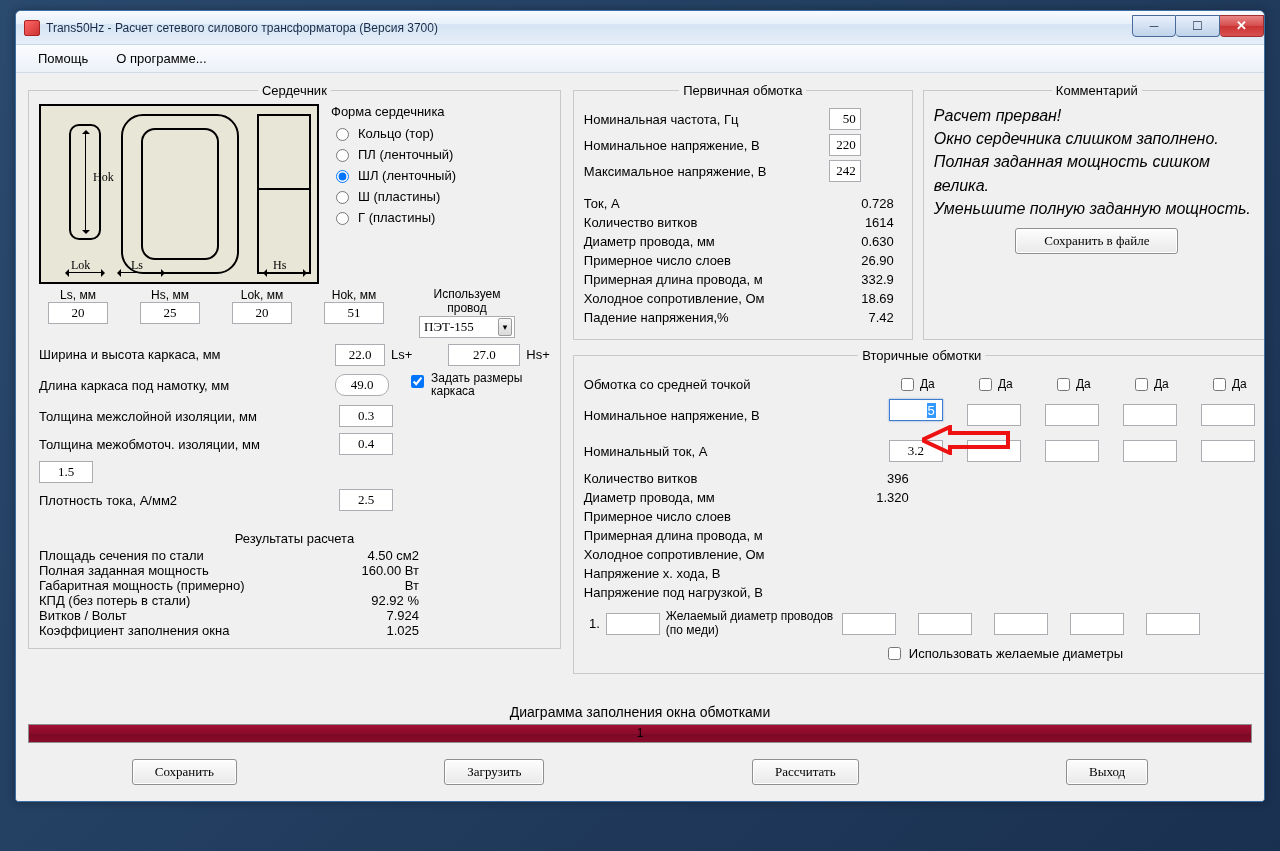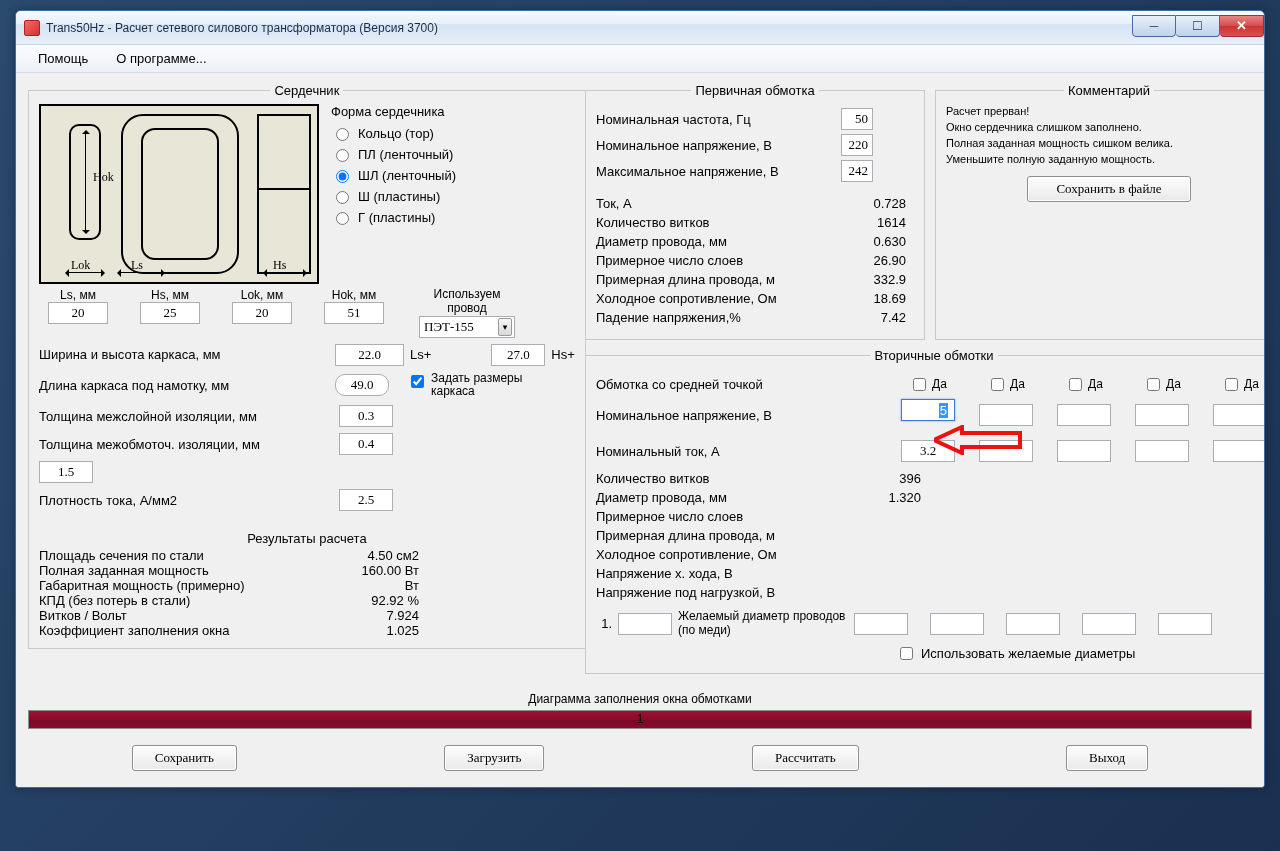--- a/index.html
+++ b/index.html
@@ -107,33 +107,33 @@
   .sec-results { margin-top:4px;}
   .sec-results .klabel { width:260px;}
 
   .wish-row { display:flex; align-items:center; gap:6px; margin-top:10px;}
   .wish-row .num { width:16px; text-align:right;}
   .wish-row .wtext { width:170px; font-size:12px; line-height:1.15;}
   .wish-row input[type=text]{ width:54px; text-align:center;}
   .wish-row .gap { width:10px;}
   .use-wish { margin-left:300px; margin-top:6px; display:inline-flex; align-items:center; gap:5px; font-size:13px;}
 
-  .diagram-label { text-align:center; margin:10px auto 4px auto; font-size:12px;}
+  .diagram-label { text-align:center; margin:22px auto 4px auto; font-size:14px;}
   .progress { height:19px; border:1px solid #8e8f8f; background:linear-gradient(to bottom,#a10f31 0%,#8a0b2a 50%,#7a0826 51%,#8a0b2a 100%); position:relative;}
   .progress .ptext { position:absolute; width:100%; text-align:center; top:1px; color:#000; font-size:12px;}
 
   .bottom-btns { display:flex; justify-content:space-around; margin-top:16px;}
 
   
   .redarrow { position:absolute; width:88px; height:30px; }
   .redarrow svg { width:100%; height:100%; }
 
   input[type=checkbox]{ width:13px; height:13px; vertical-align:middle;}
 
-  .comment-text { line-height:1.45; font-size:11px; white-space:pre-line;}
+  .comment-text { line-height:1.45; font-size:16px; white-space:pre-line;font-style:italic;}
   
   .selected-text { background:#3399ff; color:#fff; display:inline-block; padding:0 1px;}
 </style>
 </head>
 <body>
 
 <div class="window">
 
   <div class="titlebar">
     <span class="icon"></span>
@@ -235,24 +235,24 @@
               <div class="lbls"><span>Используем</span><br><span>провод</span></div>
               <div class="combo">
                 <input type="text" value="ПЭТ-155" style="">
                 <span class="arrow">▾</span>
               </div>
             </div>
           </div>
 
           <div class="frame-row">
             <span class="plabel">Ширина и высота каркаса, мм</span>
-            <input type="text" class="center" style="width: 69px;" value="22.0">
+            <input type="text" class="center" style="width: 50px;" value="22.0">
             <span>Ls+</span>
             <span style="width:24px;"></span>
-            <input type="text" class="center" style="width: 54px; margin-left: 24px;" value="27.0">
+            <input type="text" class="center" style="width: 72px;" value="27.0">
             <span>Hs+</span>
           </div>
 
           <div class="frame-row">
             <span class="plabel">Длина каркаса под намотку, мм</span>
             <input type="text" class="center" style="width: 54px; border-radius: 10px;" value="49.0">
             <span style="width:6px;"></span>
             <label class="chklabel">
               <input type="checkbox" checked="" style="">
                 <span class="txt">Задать размеры каркаса</span>

